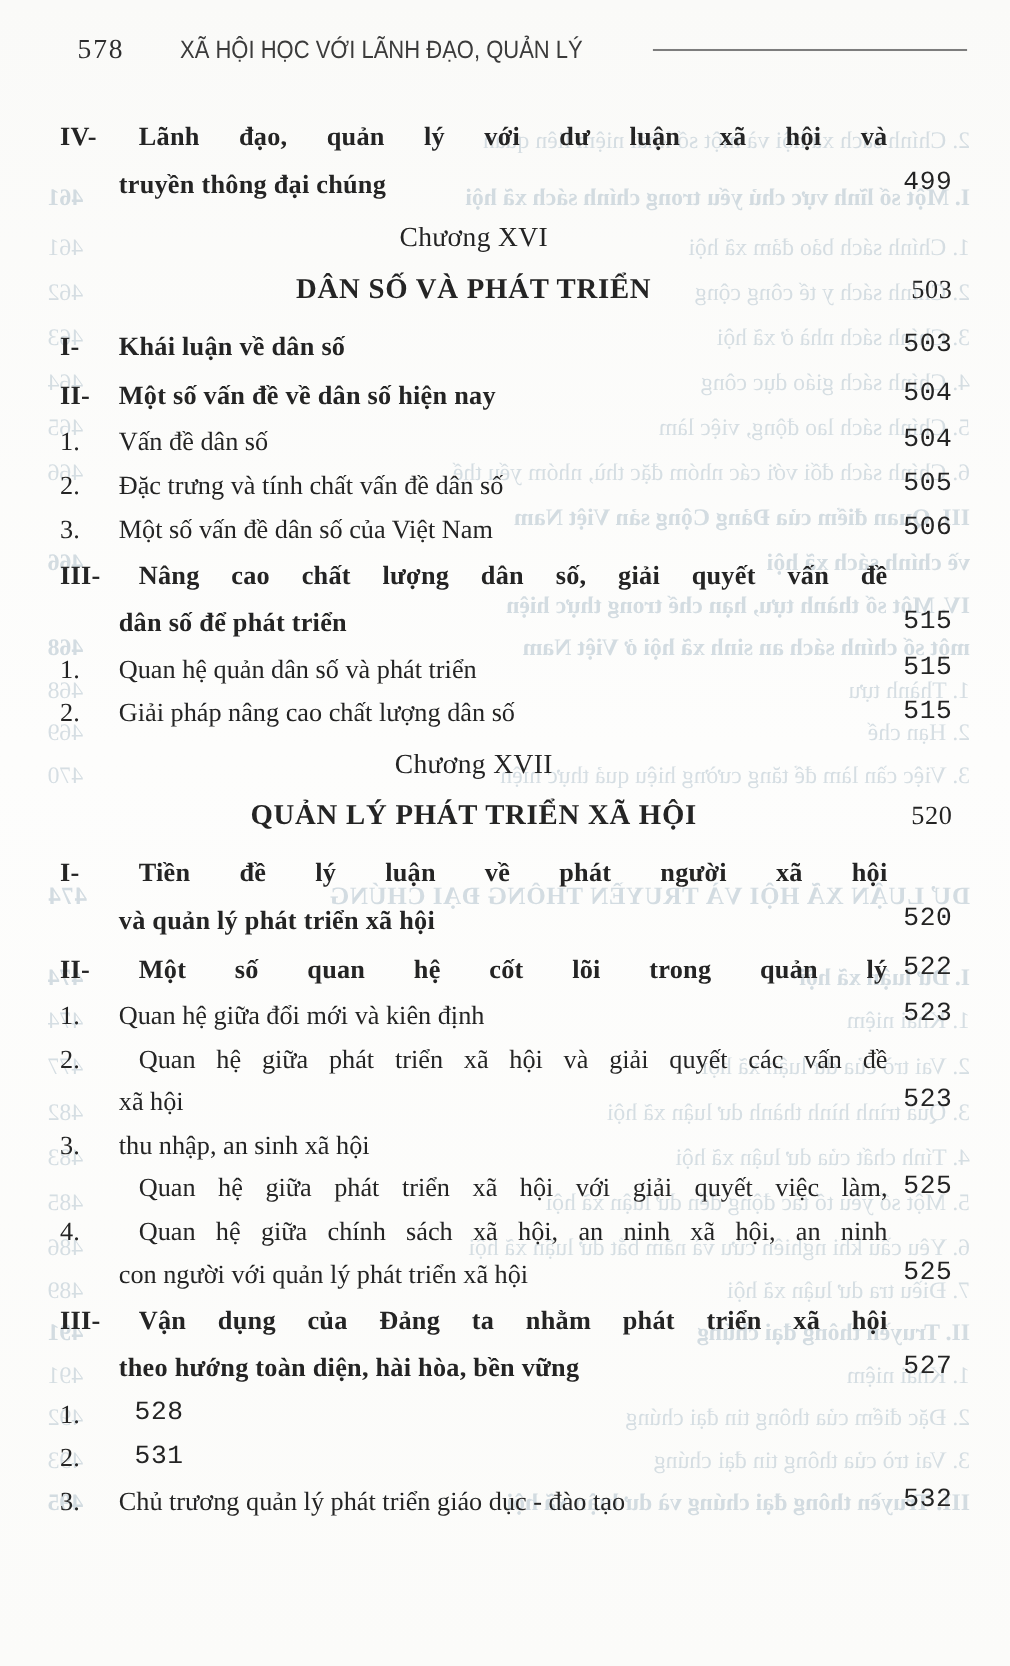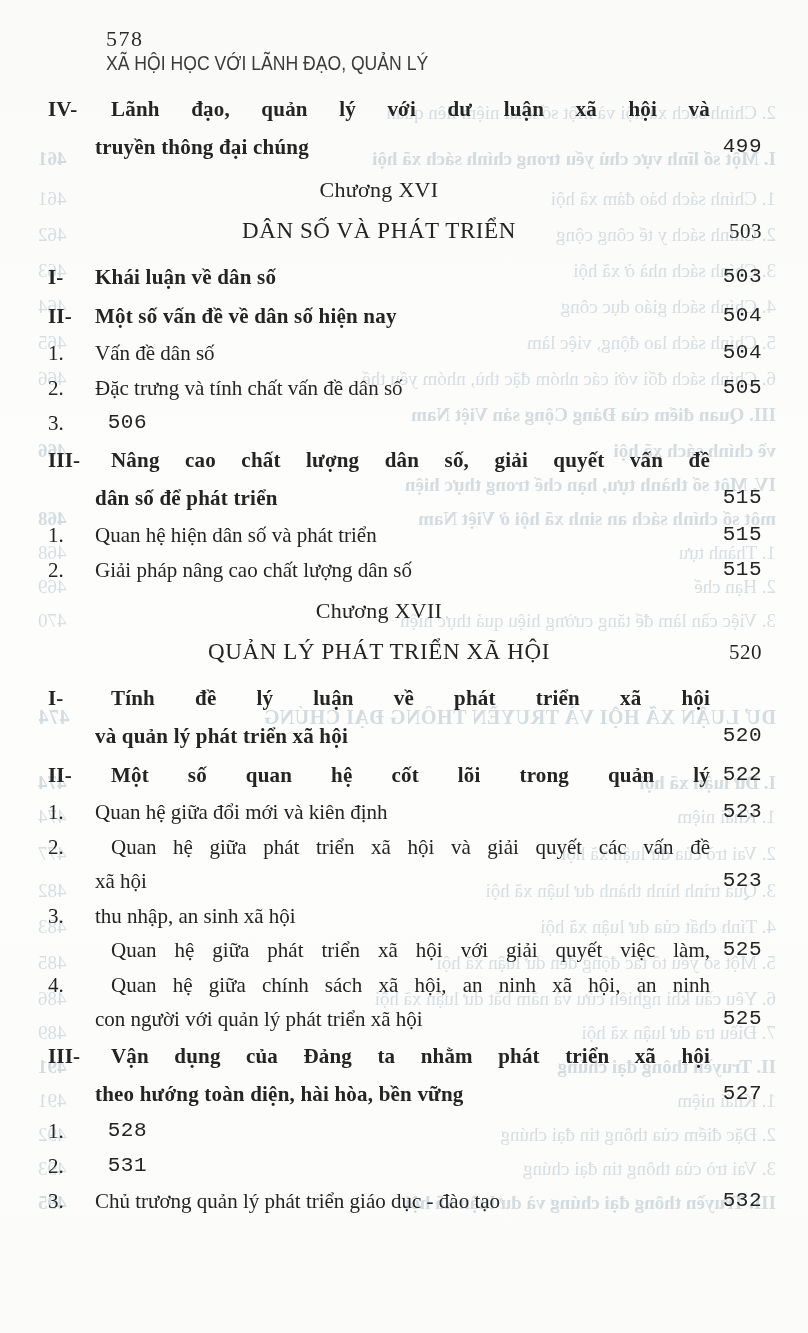--- a/index.html
+++ b/index.html
@@ -4,21 +4,21 @@
 <style>
   html,body{margin:0;padding:0;}
   body{
     width:808px;height:1333px;position:relative;overflow:hidden;
     background:linear-gradient(180deg,#fafaf8 0%,#fdfdfc 45%,#fbfbf9 100%);
     font-family:"Liberation Serif", serif;color:#242424;
   }
   
   .page-header{
     position:absolute;top:26px;left:62px;right:34px;z-index:3;
-    display:flex;align-items:baseline;white-space:nowrap;flex-direction:column;
+    display:flex;align-items:baseline;white-space:nowrap;
   }
   .folio{font-size:22px;letter-spacing:1.5px;color:#2e2e2e;}
   .running-title{
     margin-left:44px;font-family:"Liberation Sans", sans-serif;
     font-size:20px;color:#3b3b3b;letter-spacing:0px;
     transform:scaleX(.88);transform-origin:left bottom;
   }
   .header-rule{
     flex:1;height:0;border-bottom:2px solid #7d7d7d;
     margin-left:12px;transform:translateY(-5px);border-radius:2px;
@@ -38,21 +38,21 @@
   .toc{position:absolute;top:90px;left:48px;width:714px;z-index:2;}
   .entry{display:flex;font-size:21px;line-height:34px;margin-bottom:1px;}
   .entry.bold{font-weight:700;line-height:38px;letter-spacing:.2px;}
   .entry .label{width:47px;flex:none;}
   .entry .body{flex:1;min-width:0;}
   .entry .line.j{text-align:justify;text-align-last:justify;margin-left:16px;}
   .entry .page{width:52px;flex:none;text-align:right;align-self:flex-end;font-weight:400;letter-spacing:.5px;font-family:Liberation Mono, monospace;}
   .chapter{margin:4px 0 6px;}
   .chapter .ch-name{text-align:center;font-size:22px;line-height:40px;padding-right:52px;letter-spacing:.3px;}
   .chapter .ch-row{position:relative;line-height:42px;}
-  .chapter .ch-title{text-align:center;font-size:23px;letter-spacing:.6px;padding-right:52px;}
+  .chapter .ch-title{text-align:center;font-size:23px;letter-spacing:.6px;padding-right:52px;font-weight:bold;}
   .chapter .ch-page{position:absolute;right:0;bottom:0;font-size:21px;letter-spacing:.5px;}
 </style>
 </head>
 <body>
 
 <div class="bleed-layer">
     <div class="bleed-row" style="top: 102px;">
       <span>2.  Chính sách xã hội và một số khái niệm liên quan</span>
     </div>
     <div class="bleed-row b" style="top: 148px;">
@@ -212,55 +212,58 @@
     </div>
     <div class="entry">
       <div class="label">2.</div>
       <div class="body">
         <div class="line">Đặc trưng và tính chất vấn đề dân số</div>
       </div>
       <div class="page">505</div>
     </div>
     <div class="entry">
       <div class="label">3.</div>
+      <div class="body">
+        <div class="line">Một số vấn đề dân số của Việt Nam</div>
+      </div>
       <div class="page">506</div>
     </div>
     <div class="entry bold">
       <div class="label">III-</div>
       <div class="body">
         <div class="line j">Nâng cao chất lượng dân số, giải quyết vấn đề</div>
         <div class="line">dân số để phát triển</div>
       </div>
       <div class="page">515</div>
     </div>
     <div class="entry">
       <div class="label">1.</div>
       <div class="body">
-        <div class="line">Quan hệ hiện dân số và phát triển</div>
+        <div class="line">Quan hệ quản dân số và phát triển</div>
       </div>
       <div class="page">515</div>
     </div>
     <div class="entry">
       <div class="label">2.</div>
       <div class="body">
         <div class="line">Giải pháp nâng cao chất lượng dân số</div>
       </div>
       <div class="page">515</div>
     </div>
     <div class="chapter">
       <div class="ch-name">Chương XVII</div>
       <div class="ch-row">
         <div class="ch-title">QUẢN LÝ PHÁT TRIỂN XÃ HỘI</div>
         <div class="ch-page">520</div>
       </div>
     </div>
     <div class="entry bold">
       <div class="label">I-</div>
       <div class="body">
-        <div class="line j">Tính đề lý luận về phát triển xã hội</div>
+        <div class="line j">Tiền đề lý luận về phát người xã hội</div>
         <div class="line">và quản lý phát triển xã hội</div>
       </div>
       <div class="page">520</div>
     </div>
     <div class="entry bold">
       <div class="label">II-</div>
       <div class="body">
         <div class="line j">Một số quan hệ cốt lõi trong quản lý</div>
       </div>
       <div class="page">522</div>

